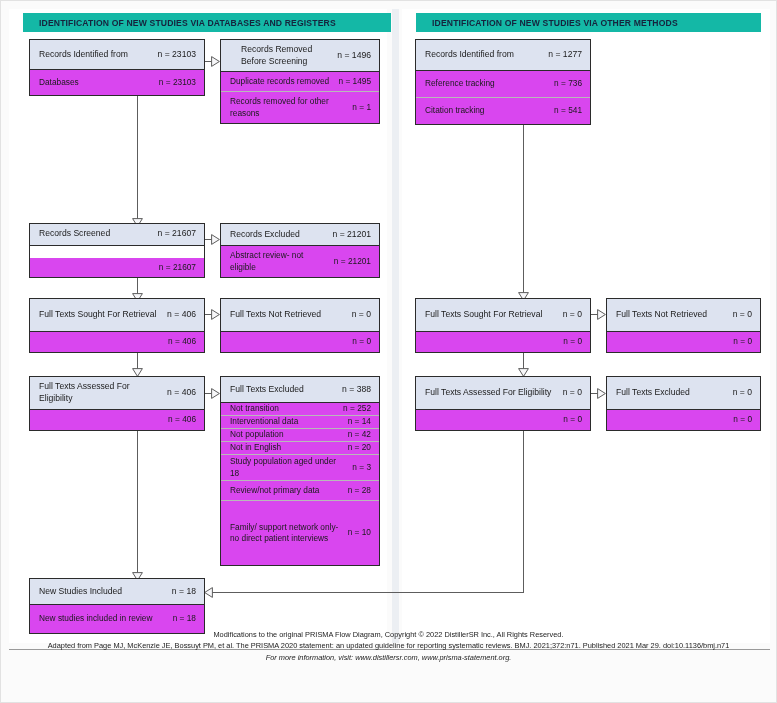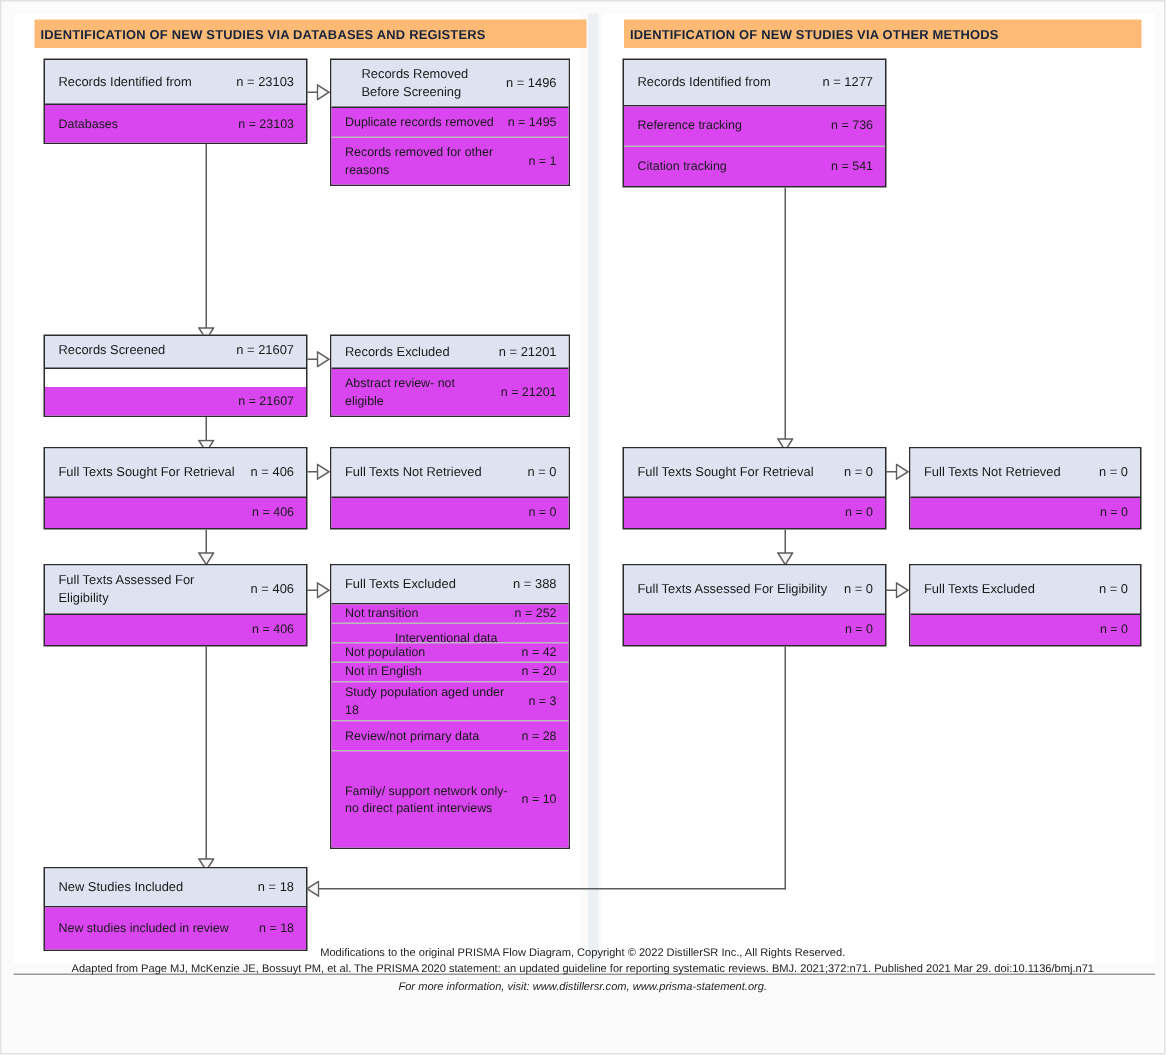--- a/index.html
+++ b/index.html
@@ -17,27 +17,27 @@
     background:#fbfbfb;
     box-sizing:border-box;
     border:1px solid #e2e2e2;
   }
   .col-bg{position:absolute;background:#ffffff;}
   .vdivider{position:absolute;background:#eceff3;}
   .hdivider{position:absolute;background:#9a9a9a;}
 
   .section-header{
     position:absolute;
-    background:#fdba74;
+    background:#14b8a6;
     color:#16233d;
     font-size:8.6px;
     font-weight:bold;
     letter-spacing:0.15px;
     display:flex;align-items:center;
-    padding-left:4px;
+    padding-left:16px;
     box-sizing:border-box;
     white-space:nowrap;
   }
 
   .pbox{
     position:absolute;
     box-sizing:border-box;
     border:1.6px solid #2b2b2b;
     background:#ffffff;
     display:flex;flex-direction:column;
@@ -274,21 +274,21 @@
 
   <div class="pbox" style="left:219px;top:375px;width:160px;height:190px;">
     <div class="prow head" style="height:26px;">
       <span class="plabel">Full Texts Excluded</span>
       <span class="pn">n = 388</span>
     </div>
     <div class="prow sub" style="height:13px;">
       <span class="plabel">Not transition</span>
       <span class="pn">n = 252</span>
     </div>
-    <div class="prow sub" style="height:13px;flex-direction:column;">
+    <div class="prow sub" style="height:13px;">
       <span class="plabel">Interventional data</span>
       <span class="pn">n = 14</span>
     </div>
     <div class="prow sub" style="height:13px;">
       <span class="plabel">Not population</span>
       <span class="pn">n = 42</span>
     </div>
     <div class="prow sub" style="height:13px;">
       <span class="plabel">Not in English</span>
       <span class="pn">n = 20</span>

